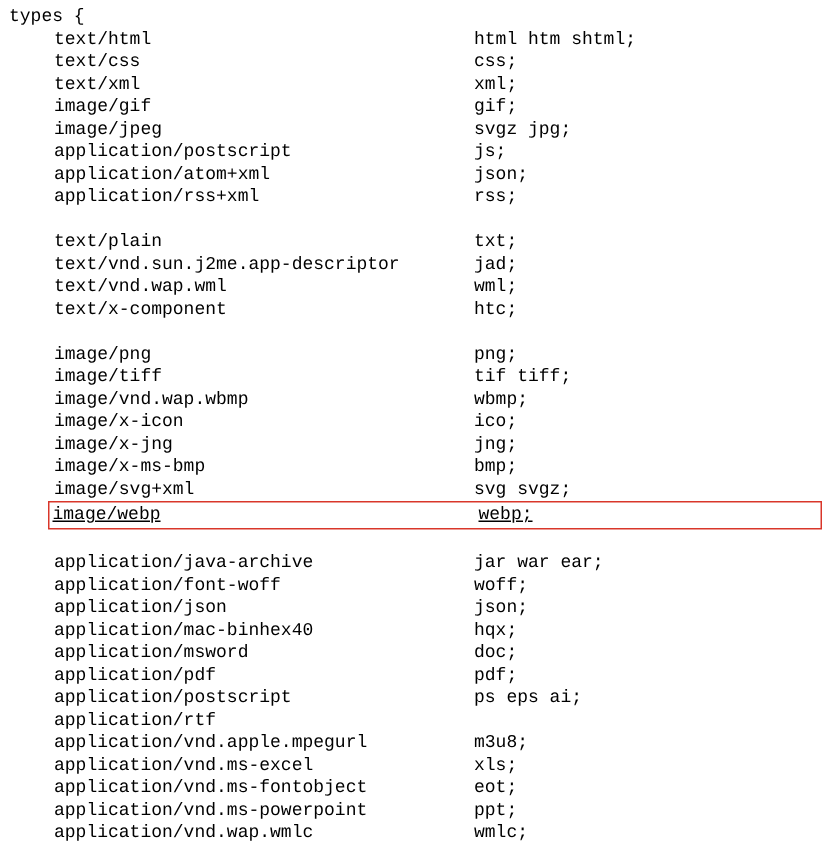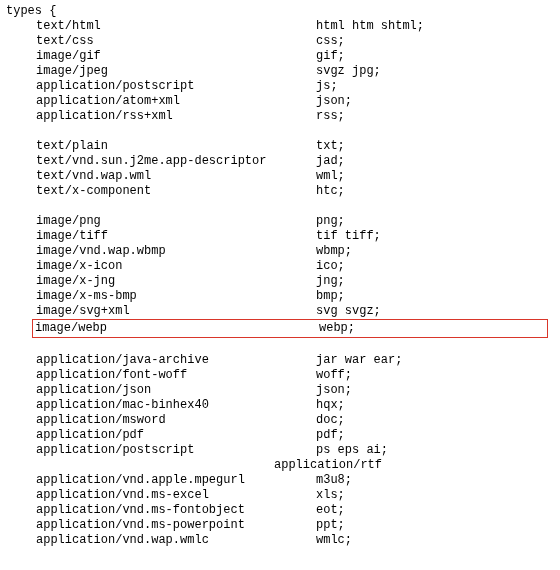--- a/index.html
+++ b/index.html
@@ -18,21 +18,20 @@
     padding: 4px 6px 6px 6px;
   }
   .header {
     white-space: pre;
     height: 15px;
   }
   .row {
     display: flex;
     white-space: pre;
     height: 15px;
-    justify-content: space-between;
   }
   .indent {
     width: 30px;
     flex: 0 0 30px;
   }
   .mime {
     width: 280px;
     flex: 0 0 280px;
   }
   .ext {
@@ -40,35 +39,37 @@
   }
   .blank {
     height: 15px;
   }
   .highlight {
     border: 1px solid #d9362a;
     margin: 0 6px 0 26px;
     height: 17px;
     display: flex;
     align-items: center;
+    text-decoration: underline;
   }
   .highlight .mime {
     width: 284px;
     flex: 0 0 284px;
     padding-left: 2px;
   }
 </style>
 </head>
 <body>
 
 <div class="wrap">
   <div class="header">types {</div>
   <div id="content">
       <div class="row"><span class="indent"></span><span class="mime">text/html</span><span class="ext">html htm shtml;</span></div>
       <div class="row"><span class="indent"></span><span class="mime">text/css</span><span class="ext">css;</span></div>
+      <div class="row"><span class="indent"></span><span class="mime">text/xml</span><span class="ext">xml;</span></div>
       <div class="row"><span class="indent"></span><span class="mime">image/gif</span><span class="ext">gif;</span></div>
       <div class="row"><span class="indent"></span><span class="mime">image/jpeg</span><span class="ext">svgz jpg;</span></div>
       <div class="row"><span class="indent"></span><span class="mime">application/postscript</span><span class="ext">js;</span></div>
       <div class="row"><span class="indent"></span><span class="mime">application/atom+xml</span><span class="ext">json;</span></div>
       <div class="row"><span class="indent"></span><span class="mime">application/rss+xml</span><span class="ext">rss;</span></div>
       <div class="blank"></div>
       <div class="row"><span class="indent"></span><span class="mime">text/plain</span><span class="ext">txt;</span></div>
       <div class="row"><span class="indent"></span><span class="mime">text/vnd.sun.j2me.app-descriptor</span><span class="ext">jad;</span></div>
       <div class="row"><span class="indent"></span><span class="mime">text/vnd.wap.wml</span><span class="ext">wml;</span></div>
       <div class="row"><span class="indent"></span><span class="mime">text/x-component</span><span class="ext">htc;</span></div>

